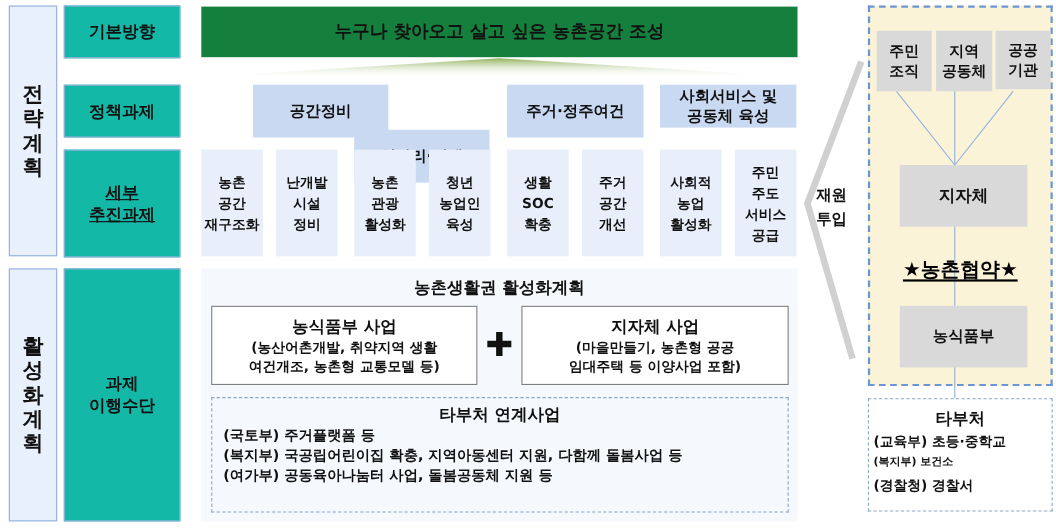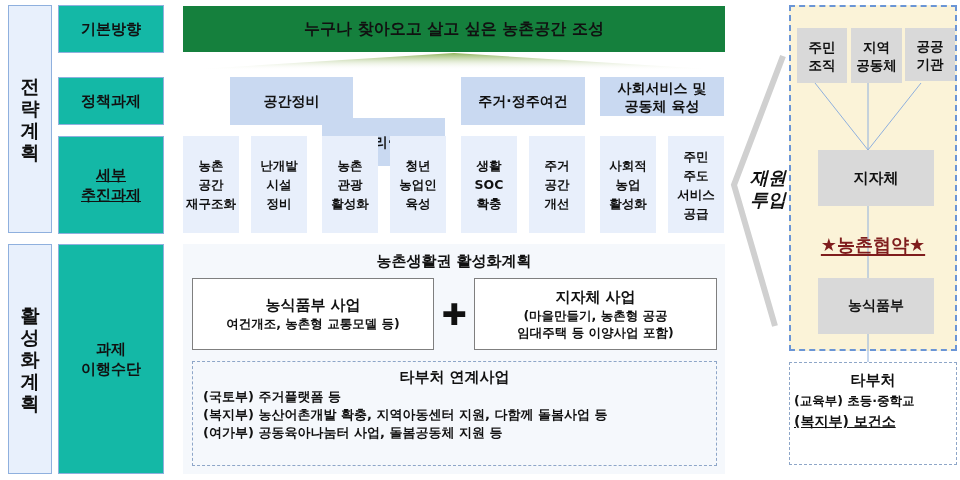--- a/index.html
+++ b/index.html
@@ -16,21 +16,21 @@
   .banner { background: #15803d; font-size: 16px; font-weight: bold; }
   .policy { background: #c9d9f1; font-size: 14px; font-weight: bold; line-height: 18px; }
   .task { background: #e8effb; font-size: 12.5px; font-weight: bold; line-height: 19px; }
 
   .act-area { background: #f5f8fc; }
   .box-solid { background: #fff; border: 1.5px solid #7f7f7f; font-weight: bold; }
   .box-dash { border: 1.5px dashed #8ea6c8; }
 
   .yellow-area { background: #fbf3d8; border: 2.5px dashed #6a95d6; }
   .gray-box { background: #d9d9d9; font-weight: bold; }
-  .agree { color: #7f1d1d; font-weight: bold; font-size: 18px; text-decoration: underline; text-decoration-thickness: 2px; text-underline-offset: 3px; white-space: nowrap; }
+  .agree { color: #000000; font-weight: bold; font-size: 18px; text-decoration: underline; text-decoration-thickness: 2px; text-underline-offset: 3px; white-space: nowrap; }
 
   .other-box { border: 1.5px dashed #8ea6c8; background: #fff; }
   .lines p { font-size: 13px; font-weight: bold; line-height: 18px; white-space: nowrap; }
 </style>
 </head>
 <body>
 
 <div class="abs side-label center" style="left:8px;top:5px;width:44px;height:228px;flex-direction:column;">
   <span>전</span>
   <span>략</span>
@@ -146,42 +146,43 @@
       <div>서비스</div>
       <div>공급</div>
 </div>
   </div>
 
 <div class="abs act-area" style="left:183px;top:244px;width:542px;height:230px;"></div>
 <div class="abs center bold" style="left:183px;top:250px;width:542px;height:22px;font-size:15px;">농촌생활권 활성화계획</div>
 
 <div class="abs box-solid center" style="left:192px;top:278px;width:242px;height:72px;flex-direction:column;">
   <div style="font-size:15px;line-height:19px;">농식품부 사업</div>
+  <div style="font-size:12.5px;line-height:17px;">(농산어촌개발, 취약지역 생활</div>
   <div style="font-size:12.5px;line-height:17px;">여건개조, 농촌형 교통모델 등)</div>
 </div>
 <div class="abs center" style="left:436px;top:294px;width:36px;height:40px;font-size:30px;color:#111;">✚</div>
 <div class="abs box-solid center" style="left:474px;top:278px;width:243px;height:72px;flex-direction:column;">
   <div style="font-size:15px;line-height:19px;">지자체 사업</div>
   <div style="font-size:12.5px;line-height:17px;">(마을만들기, 농촌형 공공</div>
   <div style="font-size:12.5px;line-height:17px;">임대주택 등 이양사업 포함)</div>
 </div>
 
 <div class="abs box-dash" style="left:192px;top:361px;width:525px;height:105px;">
   <div class="center bold" style="height:22px;margin-top:4px;font-size:15px;">타부처 연계사업</div>
   <div class="lines" style="padding-left:10px;">
     <p>(국토부) 주거플랫폼 등</p>
-    <p>(복지부) 농산어촌개발 확충, 지역아동센터 지원, 다함께 돌봄사업 등</p>
+    <p>(복지부) 국공립어린이집 확충, 지역아동센터 지원, 다함께 돌봄사업 등</p>
     <p>(여가부) 공동육아나눔터 사업, 돌봄공동체 지원 등</p>
   </div>
 </div>
 
 <svg class="abs" style="left:728px;top:50px;" width="60" height="285">
   <polyline points="55,6 6,135 47,276" fill="none" stroke="#d0d0d0" stroke-width="6"></polyline>
 </svg>
-<div class="abs bold" style="left:742px;top:167px;width:44px;font-size:18px;line-height:22px;text-align:right;font-style:italic;">
+<div class="abs bold" style="left:742px;top:167px;width:44px;font-size:14px;line-height:22px;text-align:left;">
   <div>재원</div>
   <div>투입</div>
 </div>
 
 <div class="abs yellow-area" style="left:789px;top:5px;width:168px;height:346px;"></div>
 <svg class="abs" style="left:789px;top:5px;" width="168" height="400">
   <line x1="26" y1="78" x2="79" y2="145" stroke="#8fb0de" stroke-width="1"></line>
   <line x1="79" y1="78" x2="79" y2="145" stroke="#8fb0de" stroke-width="1"></line>
   <line x1="132" y1="78" x2="79" y2="145" stroke="#8fb0de" stroke-width="1"></line>
   <line x1="79" y1="200" x2="79" y2="395" stroke="#8fb0de" stroke-width="1"></line>
@@ -199,15 +200,16 @@
   <div>기관</div>
 </div>
 <div class="abs gray-box center" style="left:818px;top:150px;width:116px;height:56px;font-size:15px;">지자체</div>
 <div class="abs center agree" style="left:789px;top:232px;width:168px;height:26px;">★농촌협약★</div>
 <div class="abs gray-box center" style="left:818px;top:278px;width:116px;height:56px;font-size:14px;">농식품부</div>
 
 <div class="abs other-box" style="left:789px;top:362px;width:168px;height:103px;">
   <div class="center bold" style="height:22px;margin-top:6px;font-size:15px;">타부처</div>
   <div class="lines" style="padding-left:4px;">
     <p style="font-size:12.5px;line-height:20px;">(교육부) 초등·중학교</p>
-    <p style="font-size:14px;line-height:20px;text-decoration:underline;">(복지부) 보건소</p>
+    <p style="font-size:10px;line-height:20px;">(복지부) 보건소</p>
+    <p style="font-size:12.5px;line-height:20px;">(경찰청) 경찰서</p>
   </div>
 </div>
 
 </body></html>

